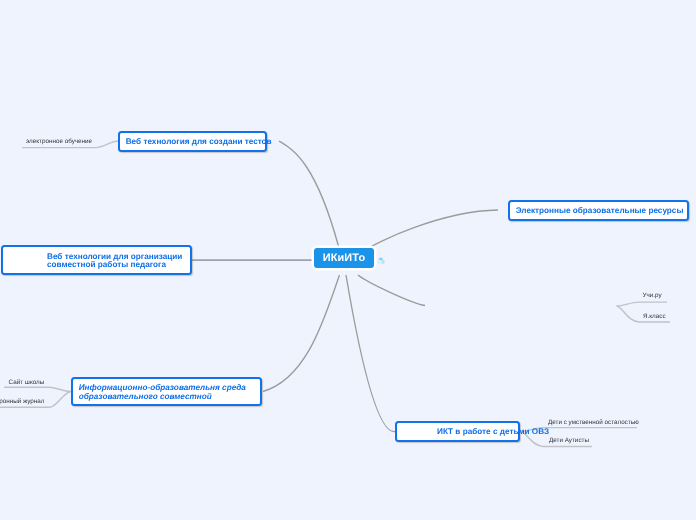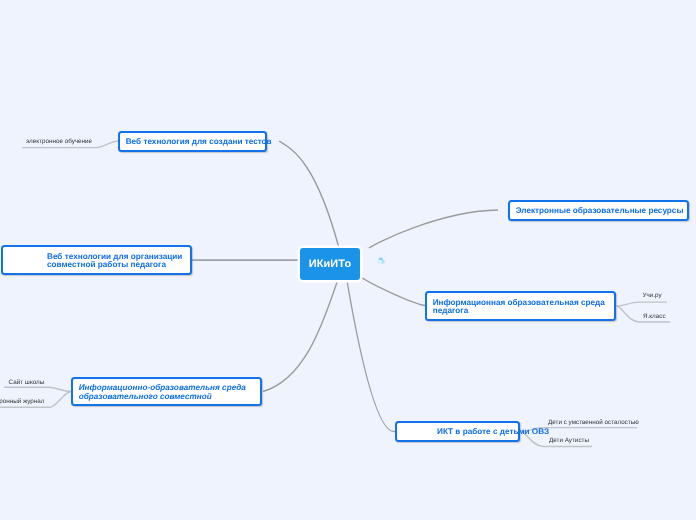--- a/index.html
+++ b/index.html
@@ -60,41 +60,35 @@
     </div>
   </div>
 
   <div class="node nbox" data-name="node-web-collab" style="left:1px;top:245px;width:191px;height:30px;padding-left:44px;">
     <div data-name="node-label">
       <div data-name="node-label-line">Веб технологии для организации</div>
       <div data-name="node-label-line">совместной работы педагога</div>
     </div>
   </div>
 
-  <div class="node nbox" data-name="node-ios-teacher" style="left:425px;top:291px;width:191px;height:30px;">
-    <div data-name="node-label">
-      <div data-name="node-label-line">Информационная образовательная среда</div>
-      <div data-name="node-label-line">педагога</div>
-    </div>
-  </div>
 
   <div class="node nbox" data-name="node-ios-org" style="left:71px;top:377px;width:191px;height:29px;font-style:italic;">
     <div data-name="node-label">
       <div data-name="node-label-line">Информационно-образовательня среда</div>
       <div data-name="node-label-line">образовательного совместной</div>
     </div>
   </div>
 
   <div class="node nbox" data-name="node-ikt-ovz" style="left:395px;top:421px;width:125px;height:21px;padding-left:40px;">
     <div data-name="node-label">
       <div data-name="node-label-line">ИКТ в работе с детьми ОВЗ</div>
     </div>
   </div>
 
-  <div class="root" data-name="node-root" style="left:300px;top:248px;width:60px;height:32px;align-items:center;">
+  <div class="root" data-name="node-root" style="left:314px;top:248px;width:60px;height:20px;align-items:center;">
     <span data-name="root-label">ИКиИТо</span>
   </div>
 
   <svg class="cloud" data-name="cloud-icon" style="left:377px;top:257.4px;" width="8.2" height="7.2" viewBox="0 0 41 36">
     <g data-name="cloud-lobes">
       <circle data-name="cloud-lobe-top" cx="19" cy="13" r="10.5" fill="#7bd0f5"></circle>
       <circle data-name="cloud-lobe-right" cx="28.5" cy="24" r="10.5" fill="#b0e4fa"></circle>
       <circle data-name="cloud-lobe-left" cx="13" cy="24.5" r="11.5" fill="#d8f1fd"></circle>
     </g>
   </svg>

